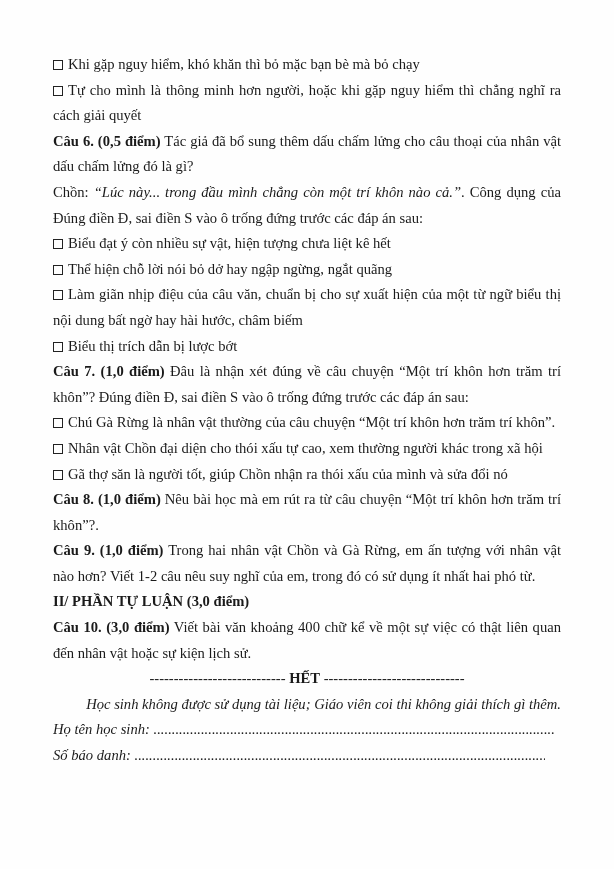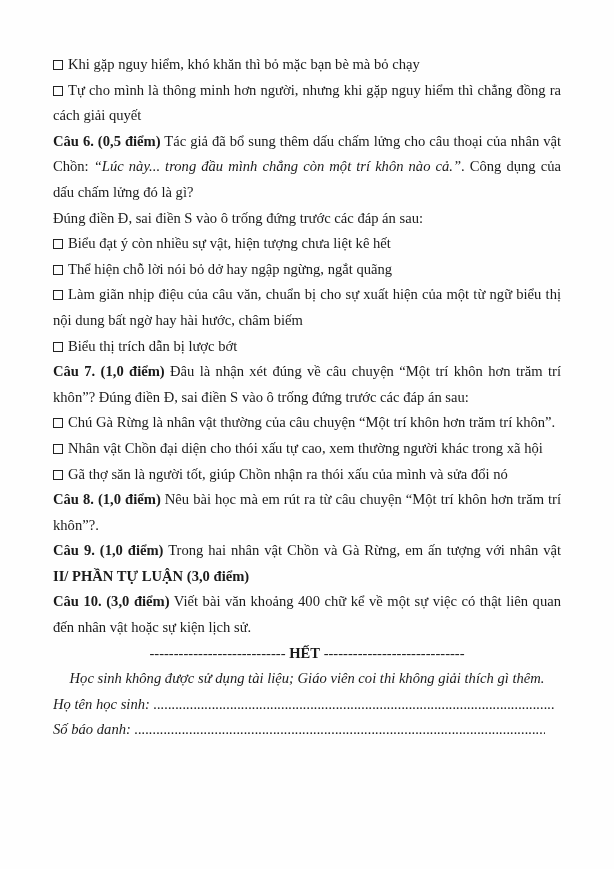--- a/index.html
+++ b/index.html
@@ -36,55 +36,55 @@
       display: inline-block;
       width: 10px;
       height: 10px;
       border: 1px solid #222;
       margin-right: 5px;
       vertical-align: -1px;
       box-sizing: border-box;
     }
     b, .bold { font-weight: bold; }
     i, .ital { font-style: italic; }
-    .center { text-align: center; }
+    .center { text-align: right; }
     .het-line {
       text-align: center;
       letter-spacing: 0;
     }
     .dots {
       display: inline-block;
       overflow: hidden;
       vertical-align: bottom;
       white-space: nowrap;
     }
   </style>
 </head>
 <body>
 
 <div class="page">
 
   <div class="line">
     <span class="box"></span><span>Khi gặp nguy hiểm, khó khăn thì bỏ mặc bạn bè mà bỏ chạy</span>
   </div>
   <div class="line justify">
-    <span class="box"></span><span>Tự cho mình là thông minh hơn người, nhưng khi gặp nguy hiểm thì chẳng đồng ra</span>
+    <span class="box"></span><span>Tự cho mình là thông minh hơn người, hoặc khi gặp nguy hiểm thì chẳng nghĩ ra</span>
   </div>
   <div class="line">
     <span>cách giải quyết</span>
   </div>
 
   <div class="line justify">
     <b>Câu 6. (0,5 điểm)</b><span> Tác giả đã bổ sung thêm dấu chấm lửng cho câu thoại của nhân vật</span>
   </div>
+  <div class="line">
+    <span>dấu chấm lửng đó là gì?</span>
+  </div>
   <div class="line justify">
     <span>Chồn: </span><i>“Lúc này... trong đầu mình chẳng còn một trí khôn nào cả.”</i><span>. Công dụng của</span>
-  </div>
-  <div class="line">
-    <span>dấu chấm lửng đó là gì?</span>
   </div>
   <div class="line">
     <span>Đúng điền Đ, sai điền S vào ô trống đứng trước các đáp án sau:</span>
   </div>
   <div class="line">
     <span class="box"></span><span>Biểu đạt ý còn nhiều sự vật, hiện tượng chưa liệt kê hết</span>
   </div>
   <div class="line">
     <span class="box"></span><span>Thể hiện chỗ lời nói bỏ dở hay ngập ngừng, ngắt quãng</span>
   </div>
@@ -117,20 +117,23 @@
   <div class="line justify">
     <b>Câu 8. (1,0 điểm)</b><span> Nêu bài học mà em rút ra từ câu chuyện “Một trí khôn hơn trăm trí</span>
   </div>
   <div class="line">
     <span>khôn”?.</span>
   </div>
 
   <div class="line justify">
     <b>Câu 9. (1,0 điểm)</b><span> Trong hai nhân vật Chồn và Gà Rừng, em ấn tượng với nhân vật</span>
   </div>
+  <div class="line">
+    <span>nào hơn? Viết 1-2 câu nêu suy nghĩ của em, trong đó có sử dụng ít nhất hai phó từ.</span>
+  </div>
 
   <div class="line bold">II/ PHẦN TỰ LUẬN (3,0 điểm)</div>
 
   <div class="line justify">
     <b>Câu 10. (3,0 điểm)</b><span> Viết bài văn khoảng 400 chữ kể về một sự việc có thật liên quan</span>
   </div>
   <div class="line">
     <span>đến nhân vật hoặc sự kiện lịch sử.</span>
   </div>
 

